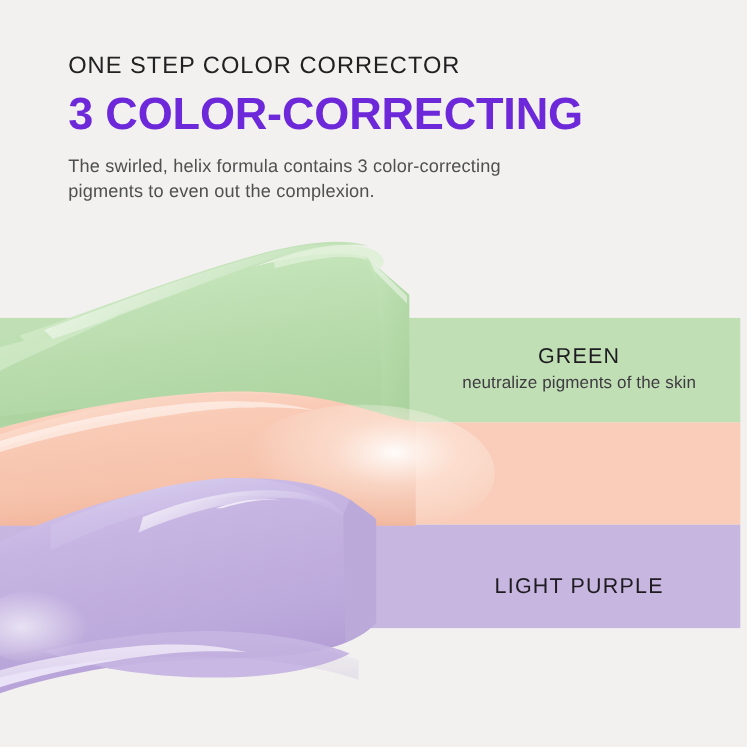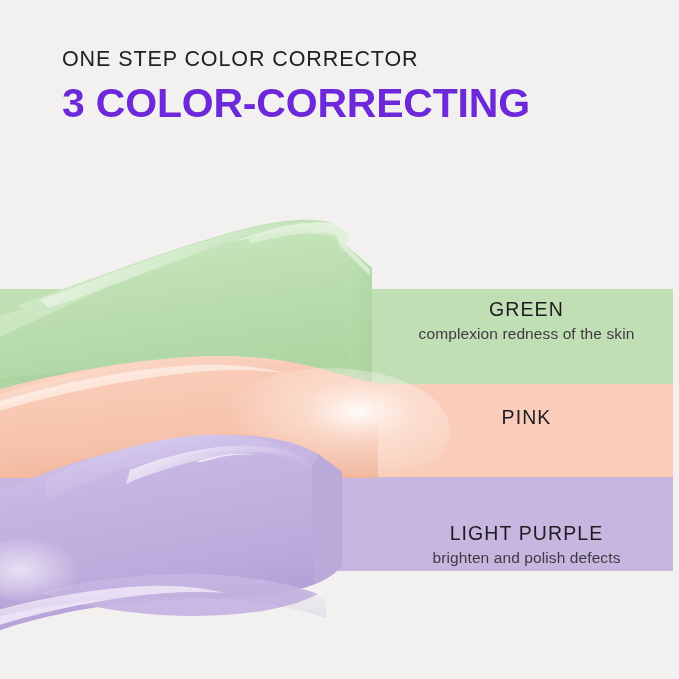--- a/index.html
+++ b/index.html
@@ -87,21 +87,21 @@
   }
   .band-desc {
     font-family: "Liberation Sans", sans-serif;
     font-size: 15.5px;
     color: #3f3b42;
     font-weight: 400;
     line-height: 1.2;
     margin-top: 5px;
     letter-spacing: 0.1px;
   }
-  .wrap-green  { top: 298px; }
+  .wrap-green  { top: 313px; }
   .wrap-pink   { top: 406px; }
   .wrap-purple { top: 522px; }
 
   
   #swatch-art {
     position: absolute;
     left: 0;
     top: 0;
     width: 679px;
     height: 679px;
@@ -262,29 +262,31 @@
       <ellipse cx="38" cy="570" rx="60" ry="34" fill="url(#gPurpSheen)" opacity="0.8"></ellipse>
 
       <path d="M 0,596 C 60,584 140,578 210,580 C 260,582 300,590 326,600
                L 326,618 C 290,606 240,598 188,597 C 118,596 48,604 0,616 Z" fill="url(#gPurpShade)" opacity="0.35"></path>
     </g>
   </svg>
 
   <div class="header">
     <div class="eyebrow">ONE STEP COLOR CORRECTOR</div>
     <div class="headline">3 COLOR-CORRECTING</div>
+    <div class="subcopy">
+      <span class="subcopy-line">The swirled, helix formula contains 3 color-correcting</span>
+      <span class="subcopy-line">pigments to even out the complexion.</span>
+    </div>
   </div>
 
   <div class="band-label-wrap wrap-green">
     <div class="band-title">GREEN</div>
-    <div class="band-desc">complexion redness of the skin</div>
+    <div class="band-desc">neutralize pigments of the skin</div>
   </div>
 
   <div class="band-label-wrap wrap-pink">
-    <div class="band-title">PINK</div>
   </div>
 
   <div class="band-label-wrap wrap-purple">
     <div class="band-title">LIGHT PURPLE</div>
-    <div class="band-desc">brighten and polish defects</div>
   </div>
 
 </div>
 
 </body></html>

